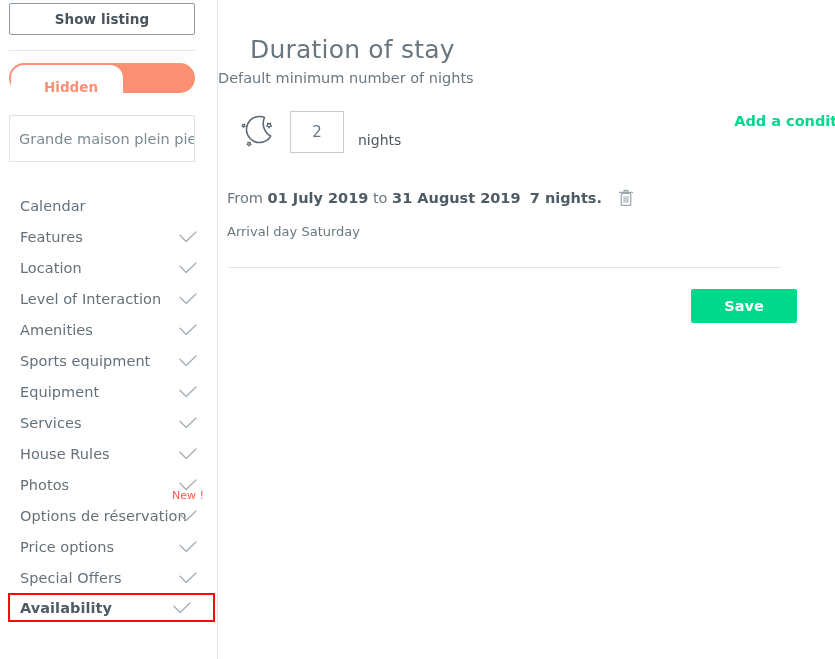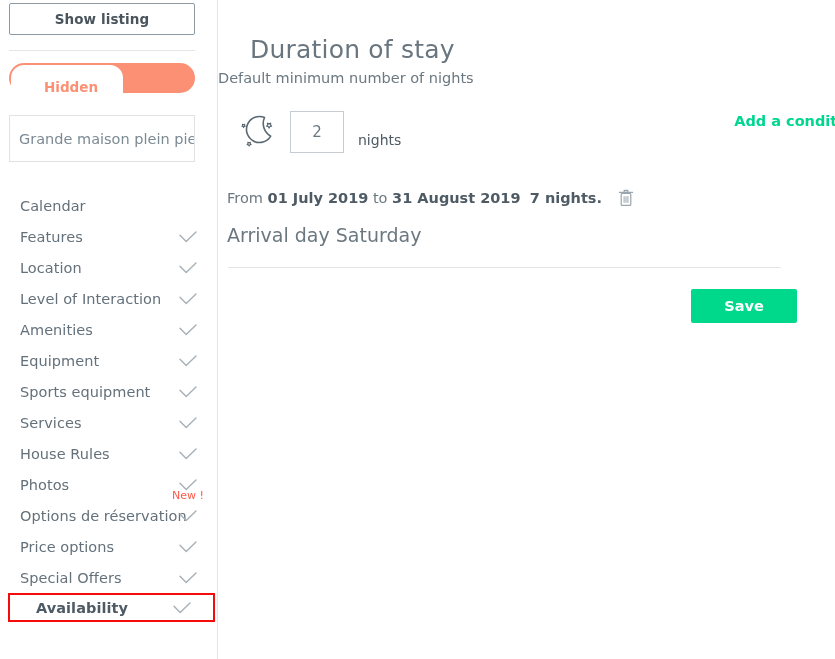--- a/index.html
+++ b/index.html
@@ -137,21 +137,21 @@
     right: 20px;
     top: -11px;
     font-size: 11px;
     color: #ff5a4d;
     white-space: nowrap;
   }
   .nav-item.highlighted {
     border: 2px solid #f50b0b;
     margin-left: 2px;
     margin-right: 9px;
-    padding-left: 26px;
+    padding-left: 10px;
     height: 29px;
   }
   .nav-item.highlighted .nav-label {
     font-weight: bold;
     color: #4e5b65;
   }
   .nav-item.highlighted .nav-check { right: 22px; }
 
   
   .main {
@@ -238,21 +238,21 @@
     margin-left: 16px;
     width: 16px;
     height: 20px;
     cursor: pointer;
   }
   .trash-icon svg { display:block; }
   .arrival-day {
     position: absolute;
     left: 9px;
     top: 224px;
-    font-size: 19px;
+    font-size: 13px;
     color: #6b7880;
   }
   .main-divider {
     position: absolute;
     left: 10px;
     top: 267px;
     width: 553px;
     height: 1px;
     background: #e3e6e8;
   }
@@ -325,29 +325,29 @@
         </div>
         <div class="nav-item">
           <span class="nav-label">Amenities</span>
           <span class="nav-check">
             <svg viewBox="0 0 18 12" width="18" height="12" fill="none" stroke="#a6b0b7" stroke-width="1.4" stroke-linecap="round" stroke-linejoin="round">
               <path d="M1 4.2 L7.2 10.4 L17 0.9"></path>
             </svg>
           </span>
         </div>
         <div class="nav-item">
+          <span class="nav-label">Sports equipment</span>
+          <span class="nav-check">
+            <svg viewBox="0 0 18 12" width="18" height="12" fill="none" stroke="#a6b0b7" stroke-width="1.4" stroke-linecap="round" stroke-linejoin="round">
+              <path d="M1 4.2 L7.2 10.4 L17 0.9"></path>
+            </svg>
+          </span>
+        </div>
+        <div class="nav-item">
           <span class="nav-label">Equipment</span>
-          <span class="nav-check">
-            <svg viewBox="0 0 18 12" width="18" height="12" fill="none" stroke="#a6b0b7" stroke-width="1.4" stroke-linecap="round" stroke-linejoin="round">
-              <path d="M1 4.2 L7.2 10.4 L17 0.9"></path>
-            </svg>
-          </span>
-        </div>
-        <div class="nav-item">
-          <span class="nav-label">Sports equipment</span>
           <span class="nav-check">
             <svg viewBox="0 0 18 12" width="18" height="12" fill="none" stroke="#a6b0b7" stroke-width="1.4" stroke-linecap="round" stroke-linejoin="round">
               <path d="M1 4.2 L7.2 10.4 L17 0.9"></path>
             </svg>
           </span>
         </div>
         <div class="nav-item">
           <span class="nav-label">Services</span>
           <span class="nav-check">
             <svg viewBox="0 0 18 12" width="18" height="12" fill="none" stroke="#a6b0b7" stroke-width="1.4" stroke-linecap="round" stroke-linejoin="round">

